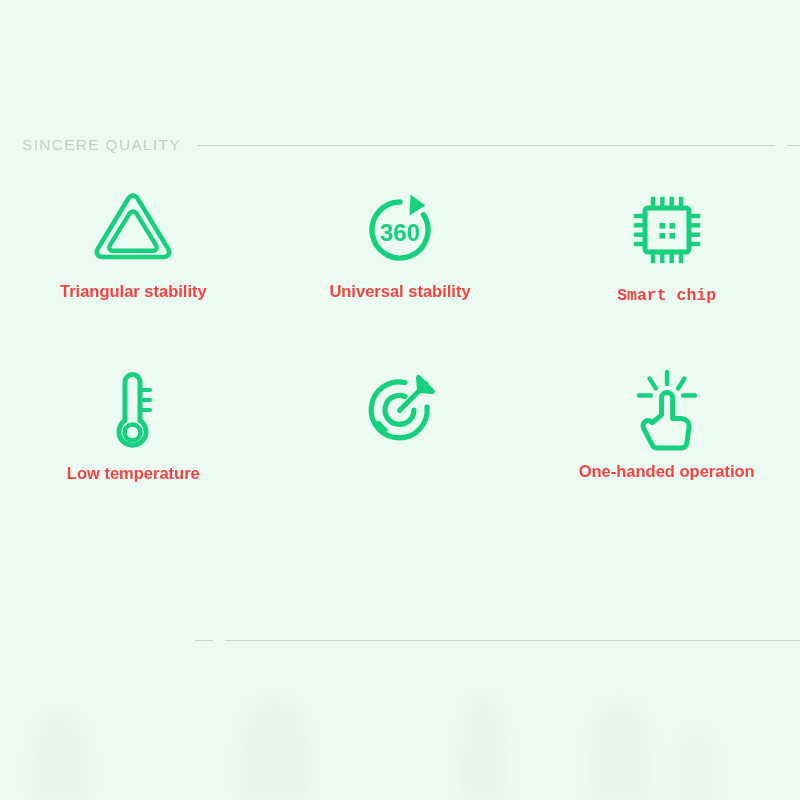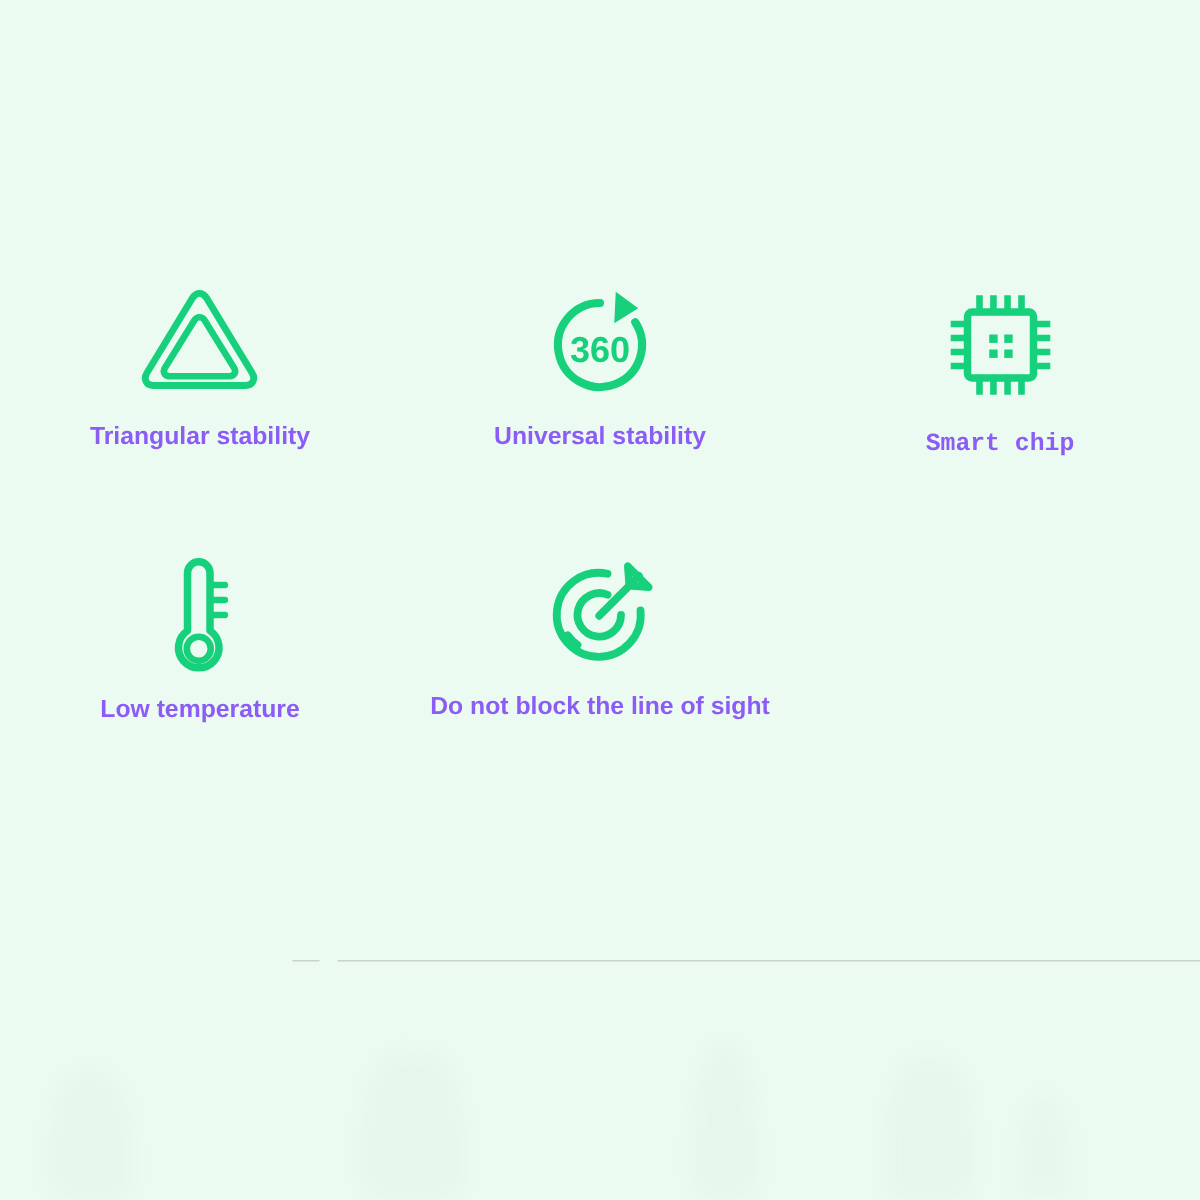--- a/index.html
+++ b/index.html
@@ -94,21 +94,21 @@
     flex-direction: column;
     align-items: center;
   }
   .icon-box {
     height: 104px;
     display: flex;
     align-items: center;
     justify-content: center;
   }
   .cell .label {
-    color: #8b5cf6;
+    color: #ef4444;
     font-size: 16.5px;
     font-weight: bold;
     text-align: center;
     white-space: nowrap;
     font-family: "Liberation Sans", sans-serif;
   }
   
   .cell.c2 .label { margin-top: 4px; font-family: Liberation Mono, monospace; }
   .cell.c3 .label { margin-top: 2px; }
 
@@ -140,20 +140,25 @@
 <div id="page">
 
   <div class="ghost-layer">
     <div class="ghost g1"></div>
     <div class="ghost g2"></div>
     <div class="ghost g3"></div>
     <div class="ghost g4"></div>
     <div class="ghost g5"></div>
   </div>
 
+  <div class="section-head">
+    <div class="section-title">SINCERE QUALITY</div>
+    <div class="rule-long"></div>
+    <div class="rule-dash"></div>
+  </div>
 
   <div class="grid">
 
     <div class="cell c0">
       <div class="icon-box">
         <svg width="86" height="80" viewBox="0 0 86 80" fill="none">
           <path d="M38.4 8.5 C41 4.6 45 4.6 47.6 8.5 L78 58.5 C80.6 62.6 78.6 67 73.6 67 L12.4 67 C7.4 67 5.4 62.6 8 58.5 Z" stroke="#16d07c" stroke-width="4.6" stroke-linejoin="round" fill="none"></path>
           <path d="M39.6 23.5 C41.3 20.8 44.7 20.8 46.4 23.5 L66 55.2 C67.7 58 66.4 60.8 63 60.8 L23 60.8 C19.6 60.8 18.3 58 20 55.2 Z" stroke="#16d07c" stroke-width="4.4" stroke-linejoin="round" fill="none"></path>
         </svg>
       </div>
@@ -222,23 +227,37 @@
     <div class="cell c4">
       <div class="icon-box">
         <svg width="84" height="82" viewBox="0 0 84 82" fill="none">
           <path d="M47 13.5 A28 28 0 1 0 69 38" stroke="#16d07c" stroke-width="5.2" stroke-linecap="round" fill="none"></path>
           <path d="M20.5 54.5 A28 28 0 0 0 27 61" stroke="#16d07c" stroke-width="5.2" stroke-linecap="round" fill="none"></path>
           <path d="M47 27.5 A14.5 14.5 0 1 0 56 41" stroke="#16d07c" stroke-width="5.2" stroke-linecap="round" fill="none"></path>
           <path d="M41.5 41.5 L68 15" stroke="#16d07c" stroke-width="5.2" stroke-linecap="round" fill="none"></path>
           <path d="M60.5 8.5 L61.5 21.5 L74.5 22.5 Z" stroke="#16d07c" stroke-width="5" stroke-linejoin="round" fill="none"></path>
         </svg>
       </div>
-      <div class="label">Do not block the line of sight</div>
-    </div>
-
+    </div>
+
+    <div class="cell c5">
+      <div class="icon-box">
+        <svg width="78" height="86" viewBox="0 0 78 86" fill="none">
+          <g stroke="#16d07c" stroke-width="4.4" stroke-linecap="round">
+            <path d="M39 5 V17"></path>
+            <path d="M21.5 11.5 L28 21.5"></path>
+            <path d="M56.5 11.5 L50 21.5"></path>
+            <path d="M11 28.5 H23"></path>
+            <path d="M67 28.5 H55"></path>
+          </g>
+          <path d="M33.5 48 V31 a5.6 5.6 0 0 1 11.2 0 V51.5 h8.5 a8 8 0 0 1 8 8 l-2.5 17 a5 5 0 0 1 -5 4.5 H29.5 a6 6 0 0 1 -5.3 -3.2 L15.5 61 a5.2 5.2 0 0 1 8.8 -5.4 Z" stroke="#16d07c" stroke-width="5" stroke-linejoin="round" stroke-linecap="round" fill="none"></path>
+        </svg>
+      </div>
+      <div class="label">One-handed operation</div>
+    </div>
 
   </div>
 
   <div class="foot-rule">
     <div class="foot-dash"></div>
     <div class="foot-long"></div>
   </div>
 
 </div>
 

